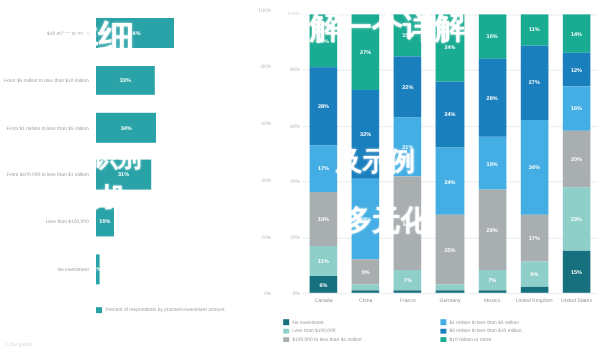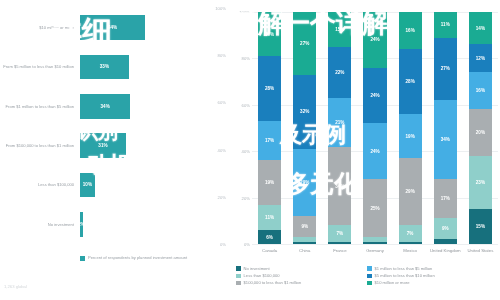--- a/index.html
+++ b/index.html
@@ -329,18 +329,18 @@
           <div class="tx">$10 million or more</div>
         </div>
       </div>
   </div>
 
   <div id="overlay-layer">
       <div class="cjk" style="left: 52px; top: 12px; font-size: 30px;">详细</div>
       <div class="cjk" style="left: 232px; top: 6px; font-size: 26px;">了解一个详解</div>
       <div class="cjk" style="left: 78px; top: 118px; font-size: 20px;">识别</div>
       <div class="cjk" style="left: 280px; top: 120px; font-size: 22px;">及示例：</div>
-      <div class="cjk" style="left: 62px; top: 150px; font-size: 22px; margin-left: 25px;">动机</div>
+      <div class="cjk" style="left: 62px; top: 150px; font-size: 22px;">动机</div>
       <div class="cjk" style="left: 286px; top: 168px; font-size: 24px;">多元化</div>
       <div class="cjk" style="left: 44px; top: 208px; font-size: 14px;">区</div>
     </div>
 
 </div>
 
 </body></html>

